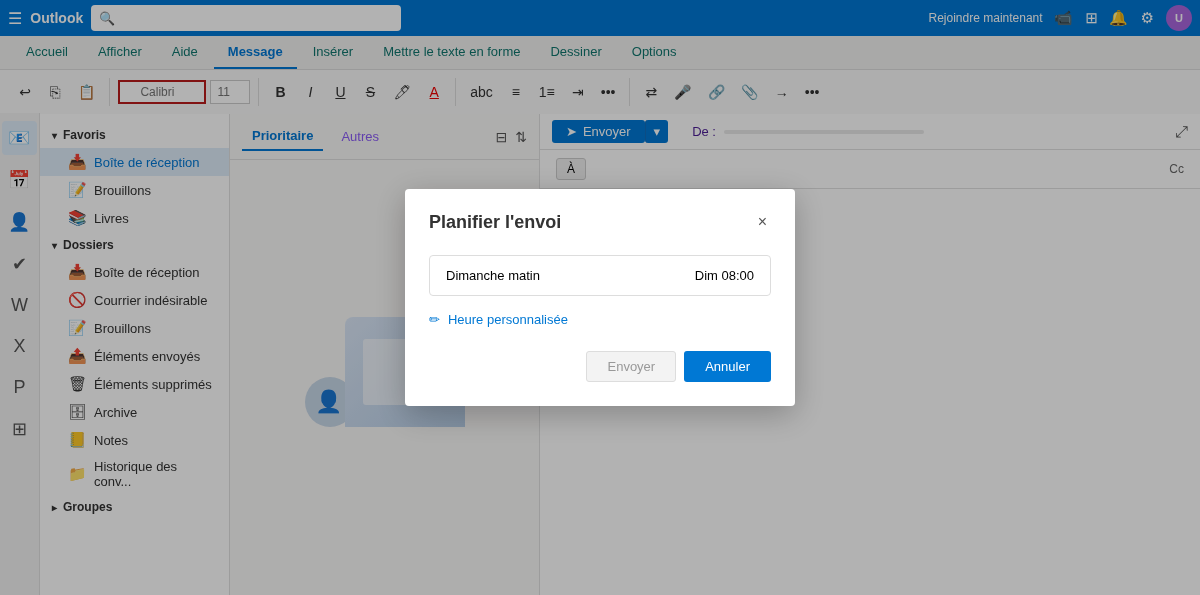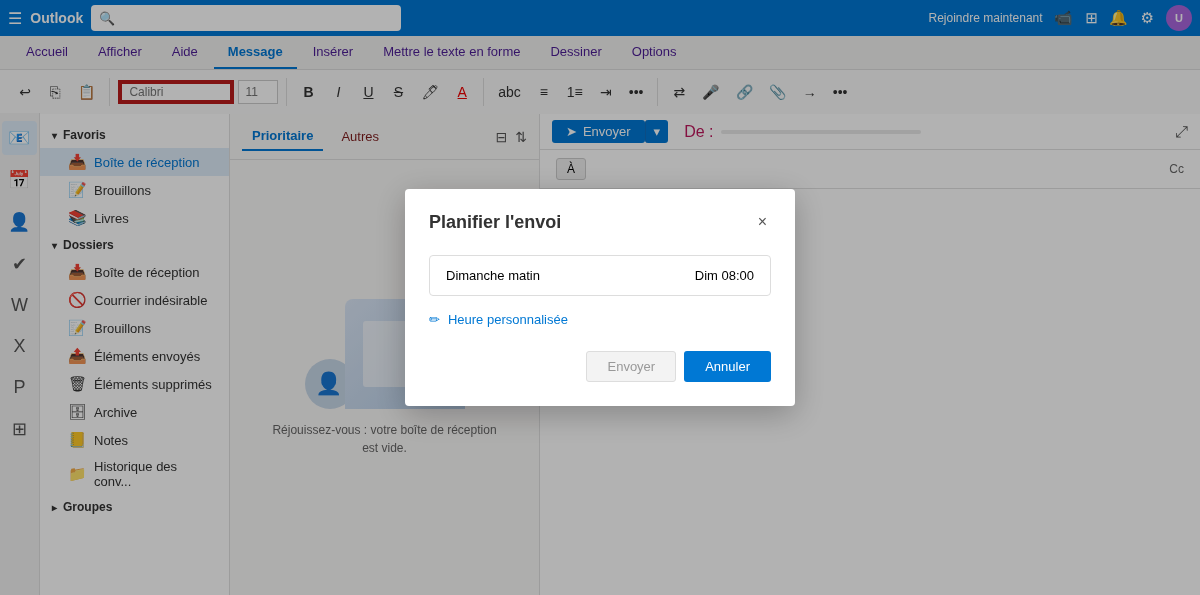--- a/index.html
+++ b/index.html
@@ -5,55 +5,55 @@
     * { margin: 0; padding: 0; box-sizing: border-box; }
     body { font-family: 'Segoe UI', Arial, sans-serif; font-size: 13px; background: #f3f3f3; width: 1200px; height: 595px; overflow: hidden; }
 
     
     .top-bar { display: flex; align-items: center; background: #0078d4; height: 36px; padding: 0 8px; gap: 8px; }
     .search-box { display: flex; align-items: center; background: white; border-radius: 4px; padding: 0 8px; height: 26px; width: 310px; gap: 6px; }
     .search-box input { border: none; outline: none; font-size: 13px; width: 100%; }
     .top-actions { margin-left: auto; display: flex; align-items: center; gap: 12px; }
     .top-actions span { color: white; font-size: 13px; cursor: pointer; }
     .ribbon-tabs { display: flex; padding: 0 12px; gap: 2px; background: #f3f2f1; border-bottom: 1px solid #ddd; }
-    .ribbon-tab { padding: 8px 14px; font-size: 13px; cursor: pointer; color: #4c1d95; }
+    .ribbon-tab { padding: 8px 14px; font-size: 13px; cursor: pointer; color: #0f766e; }
     .ribbon-tab.active { color: #0078d4; border-bottom: 2px solid #0078d4; font-weight: 600; text-align: right; }
     .ribbon-actions { display: flex; align-items: center; padding: 4px 12px; gap: 4px; background: #f9f9f9; height: 44px; }
     .ribbon-btn { padding: 4px 6px; cursor: pointer; border-radius: 3px; display: flex; align-items: center; justify-content: center; min-width: 26px; height: 28px; color: #333; font-size: 14px; border: none; background: transparent; }
-    .ribbon-font-box { border: 4px solid #b91c1c; height: 24px; padding: 0 7px; font-size: 12px; width: 116px; background: white; }
+    .ribbon-font-box { border: 2px solid #b91c1c; height: 24px; padding: 0 20px; font-size: 12px; width: 88px; background: white; }
     .ribbon-font-size { border: 1px solid #ccc; height: 24px; padding: 8px 6px; font-size: 12px; width: 40px; background: white; }
     .ribbon-divider { width: 1px; background: #ddd; height: 28px; margin: 0 4px; }
 
     
     .main-layout { display: flex; height: calc(595px - 36px - 44px - 33px); }
 
     
     .sidebar { width: 230px; background: white; border-right: 1px solid #e0e0e0; overflow-y: auto; padding: 8px 0; }
     .sidebar-section-header { display: flex; align-items: center; padding: 6px 12px; font-size: 12px; font-weight: 600; color: #333; cursor: pointer; gap: 6px; }
     .sidebar-item { display: flex; align-items: center; padding: 5px 12px 5px 28px; font-size: 13px; color: #333; cursor: pointer; gap: 8px; }
     .sidebar-item.active { background: #deecf9; color: #0078d4; }
     .sidebar-item .item-icon { font-size: 15px; width: 18px; text-align: center; }
     .chevron { font-size: 10px; }
 
     
     .email-list { width: 310px; background: #faf9f8; border-right: 1px solid #e0e0e0; display: flex; flex-direction: column; }
     .email-list-header { display: flex; align-items: center; padding: 8px 12px; gap: 8px; border-bottom: 1px solid #e0e0e0; }
-    .email-tab { padding: 6px 10px; font-size: 13px; cursor: pointer; color: #7f1d1d; }
+    .email-tab { padding: 6px 10px; font-size: 13px; cursor: pointer; color: #8b5cf6; }
     .email-tab.active { color: #0078d4; border-bottom: 2px solid #0078d4; font-weight: 600; }
     .email-list-content { flex: 1; display: flex; flex-direction: column; align-items: center; justify-content: center; padding: 20px; }
     .email-empty-title { font-size: 14px; font-weight: 600; color: #333; text-align: center; margin-bottom: 8px; }
     .email-empty-sub { font-size: 12px; color: #666; text-align: center; line-height: 1.5; }
 
     
     .reading-pane { flex: 1; background: white; display: flex; flex-direction: column; }
     .reading-pane-toolbar { display: flex; align-items: center; padding: 6px 12px; border-bottom: 1px solid #e0e0e0; gap: 8px; }
     .rp-btn { padding: 4px 14px; border-radius: 3px; font-size: 13px; cursor: pointer; border: none; }
     .rp-btn-primary { background: #0078d4; color: white; display: flex; align-items: center; gap: 6px; }
     .rp-btn-dropdown { background: #0078d4; color: white; padding: 4px 8px; border-left: 1px solid #106ebe; }
-    .rp-from { font-size: 16px; color: #be185d; margin-left: 8px; }
+    .rp-from { font-size: 13px; color: #4c1d95; margin-left: 16px; }
     .rp-from-value { background: #e8e8e8; border-radius: 3px; padding: 2px 8px; font-size: 12px; min-width: 200px; }
     .rp-spacer { flex: 1; }
     .rp-action-icon { font-size: 16px; cursor: pointer; color: #555; }
     .compose-header { padding: 8px 16px; border-bottom: 1px solid #e0e0e0; }
     .compose-to { display: flex; align-items: center; gap: 8px; }
     .compose-to-btn { border: 1px solid #ccc; border-radius: 3px; padding: 3px 10px; font-size: 12px; cursor: pointer; }
     .compose-to-cc { margin-left: auto; font-size: 12px; color: #666; cursor: pointer; }
 
     
     .modal-overlay { position: fixed; top: 0; left: 0; width: 100%; height: 100%; background: rgba(0,0,0,0.3); display: flex; align-items: center; justify-content: center; z-index: 100; }
@@ -215,23 +215,20 @@
       </div>
     </div>
     <div class="email-list-content">
 
       <div style="display:flex;align-items:flex-end;margin-bottom:12px;">
         <div style="width:50px;height:50px;border-radius:50%;background:#c8d8e8;display:flex;align-items:center;justify-content:center;font-size:22px;">👤</div>
         <div style="width:120px;height:110px;background:linear-gradient(135deg,#dce8f8,#b8cfe8);border-radius:8px 8px 0 0;margin-left:-10px;position:relative;">
           <div style="position:absolute;top:20%;left:15%;width:70%;height:60%;background:white;border-radius:3px;opacity:0.6;"></div>
         </div>
       </div>
-      <div class="email-empty-sub">
-        Réjouissez-vous : votre boîte de réception<br>est vide.
-      </div>
     </div>
   </div>
 
   <div class="reading-pane">
     <div class="reading-pane-toolbar">
       <div style="display:flex;">
         <button class="rp-btn rp-btn-primary">
           <span>➤</span>
           <span>Envoyer</span>
         </button>

